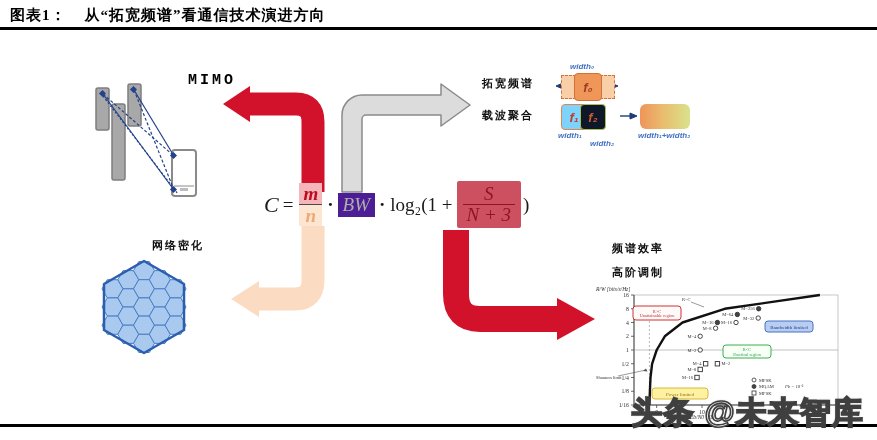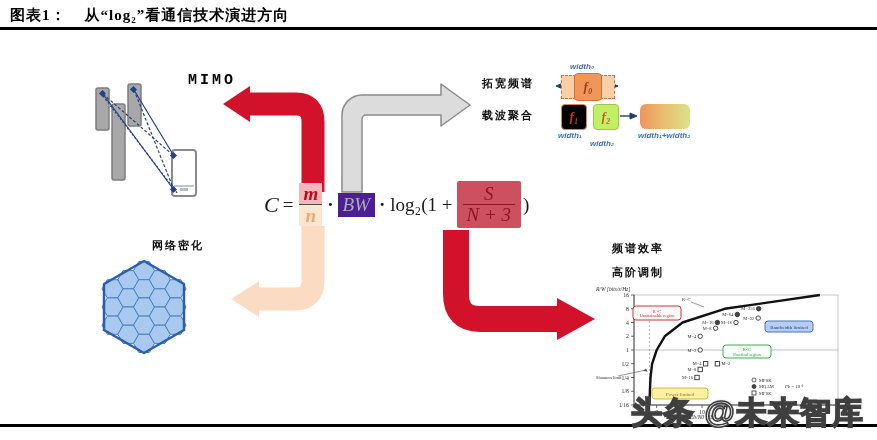--- a/index.html
+++ b/index.html
@@ -30,45 +30,45 @@
   .dot{margin:0 3px;font-weight:700;}
   #bw-box{background:#4c1d95;color:#aeaeae;font-style:italic;padding:1px 5px;margin:0 1px;}
   #log-part{margin:0 2px;white-space:pre;}
   #frac-sn{background:#cd5060;color:#8c1723;padding:3px 6px;border-radius:2px;}
   #frac-sn .num{border-bottom:1.6px solid #8c1723;font-style:italic;line-height:20px;}
   #frac-sn .den{font-style:italic;line-height:20px;}
   
   .bluetxt{color:#4472c4;font-size:8px;font-weight:700;z-index:3;white-space:nowrap;font-style:italic;}
   .dashbox{background:#f8cfa6;border:1.5px dashed #d4713a;z-index:2;}
   .fbox{display:flex;align-items:center;justify-content:center;z-index:3;
-        font-family:Liberation Serif, serif;font-style:italic;font-weight:700;
+        font-family:Liberation Sans, sans-serif;font-style:italic;font-weight:700;
         font-size:13px;border-radius:4px;text-align:center;}
   #f0-box{left:574px;top:73px;width:26px;height:26px;background:#ef9659;
           border:1.5px solid #d4713a;color:#a33c28;}
-  #f1-box{left:561px;top:104px;width:24px;height:24px;background:#000000;
+  #f1-box{left:561px;top:104px;width:24px;height:24px;background:#7dd3fc;
           border:1.5px solid #e2854d;color:#c23a2a;}
-  #f2-box{left:593px;top:104px;width:24px;height:24px;background:#bef264;
+  #f2-box{left:580px;top:104px;width:24px;height:24px;background:#0f172a;
           border:1.5px solid #aabf52;color:#cc5b2e;}
   #grad-box{left:640px;top:104px;width:50px;height:25px;border-radius:6px;z-index:2;
             background:linear-gradient(90deg,#ef945a,#e8c070,#d9e28c);}
   
   #watermark{left:631px;top:392px;font-size:31px;font-weight:700;color:#fff;
              letter-spacing:1px;z-index:9;-webkit-text-stroke:1.6px #3f3f3f;
              text-shadow:0 0 2px rgba(60,60,60,.8);white-space:nowrap;}
   svg{position:absolute;}
   #overlay{left:0;top:0;z-index:1;}
   #mimo-art{left:88px;top:74px;z-index:2;}
   #hexgrid{left:92px;top:256px;z-index:2;}
   #effchart{left:594px;top:283px;z-index:2;font-family:"Liberation Serif",serif;}
 </style>
 </head>
 <body>
 
 <div class="abs" id="header">
-  <span>图表1：</span><span class="gap"></span><span>从“log₂”看通信技术演进方向</span>
+  <span>图表1：</span><span class="gap"></span><span>从“拓宽频谱”看通信技术演进方向</span>
 </div>
 <div class="abs rule" id="rule-top"></div>
 <div class="abs rule" id="rule-bottom"></div>
 
 <svg id="overlay" width="877" height="440" viewBox="0 0 877 440">
 
   <g>
     <path d="M313 192 L313 122 Q313 104 296 104 L250 104" fill="none" stroke="#d2122a" stroke-width="23"></path>
     <polygon points="250,86 250,122 223,104" fill="#d2122a"></polygon>
   </g>

